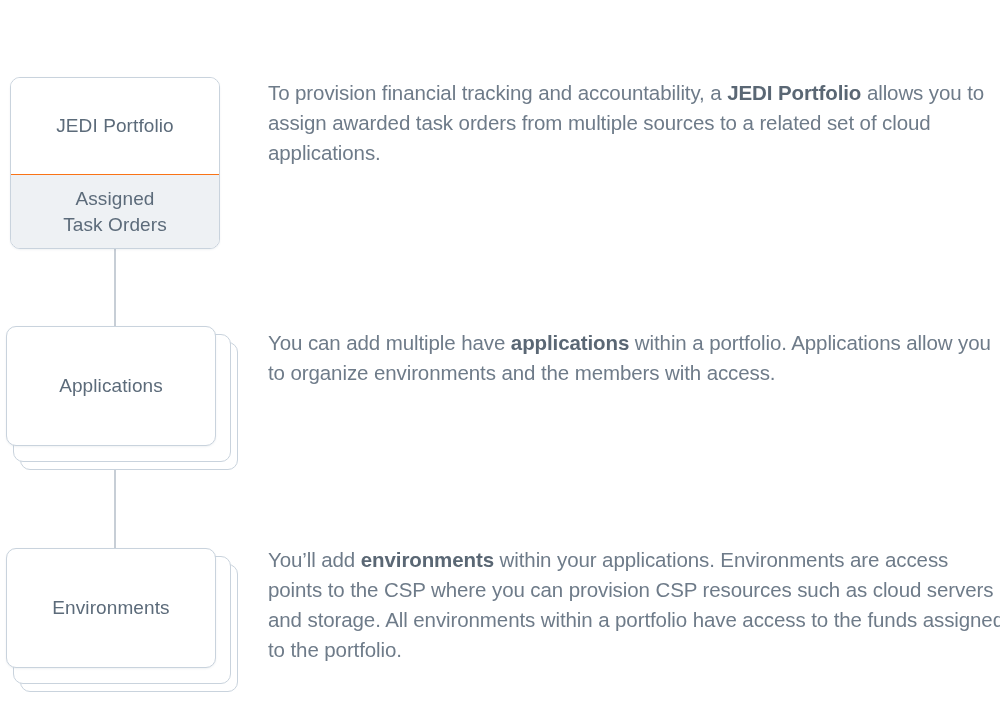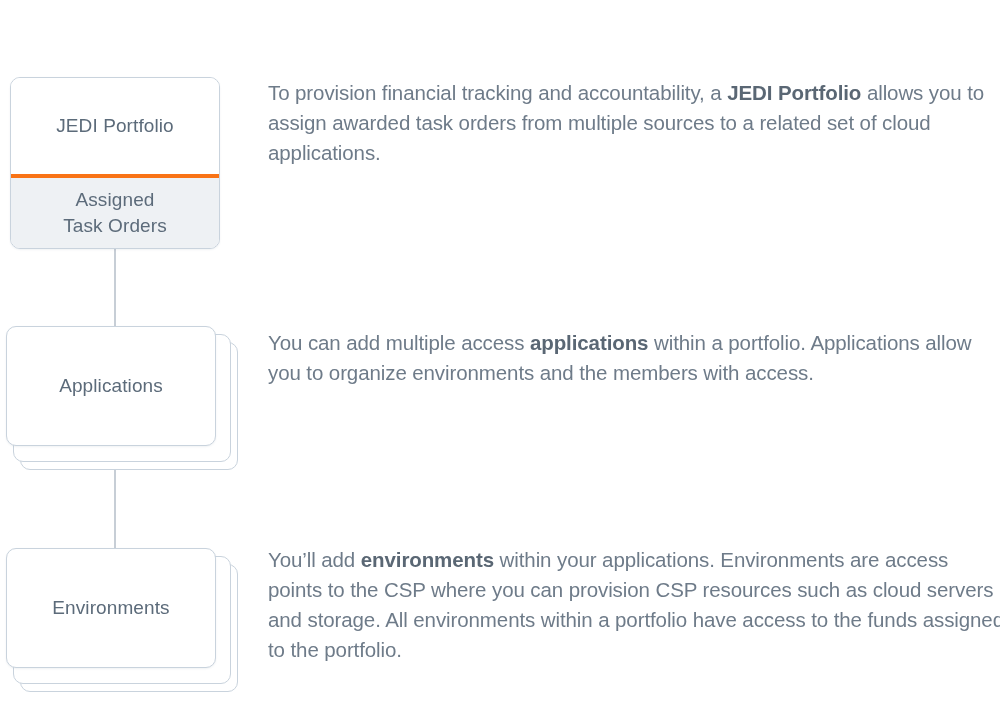--- a/index.html
+++ b/index.html
@@ -74,21 +74,21 @@
     justify-content: center;
     background: #ffffff;
     border-radius: 9px 9px 0 0;
   }
   #portfolio-bottom {
     flex: 1 1 auto;
     display: flex;
     align-items: center;
     justify-content: center;
     background: #eef1f4;
-    border-top: 4px solid #f97316;
+    border-top: 1px solid #f97316;
     border-radius: 0 0 9px 9px;
   }
   #portfolio-bottom .card-title {
     line-height: 1.35;
   }
 
   
   #node-applications { left: 6px; top: 326px; width: 232px; height: 144px; }
   #apps-layer-2 { left: 14px; top: 16px; width: 218px; height: 128px; }
   #apps-layer-1 { left: 7px; top: 8px;  width: 218px; height: 128px; }
@@ -167,20 +167,20 @@
     <div class="card" id="env-card">
       <div class="card-title">Environments</div>
     </div>
   </div>
 
   <div class="description" id="desc-portfolio">
     <span>To provision financial tracking and accountability, a </span><b>JEDI Portfolio</b><span> allows you to assign awarded task orders from multiple sources to a related set of cloud applications.</span>
   </div>
 
   <div class="description" id="desc-applications">
-    <span>You can add multiple access </span><b>applications</b><span> within a portfolio. Applications allow you to organize environments and the members with access.</span>
+    <span>You can add multiple have </span><b>applications</b><span> within a portfolio. Applications allow you to organize environments and the members with access.</span>
   </div>
 
   <div class="description" id="desc-environments">
     <span>You’ll add </span><b>environments</b><span> within your applications. Environments are access points to the CSP where you can provision CSP resources such as cloud servers and storage. All environments within a portfolio have access to the funds assigned to the portfolio.</span>
   </div>
 
 </div>
 
 </body></html>

